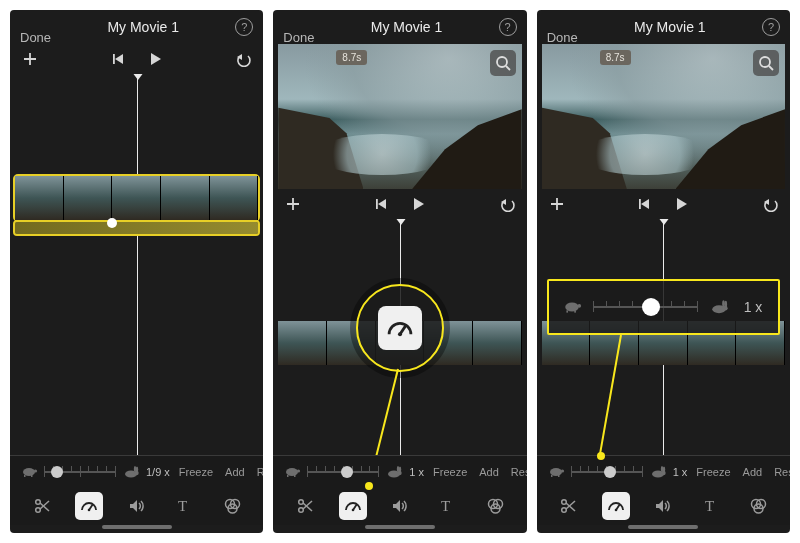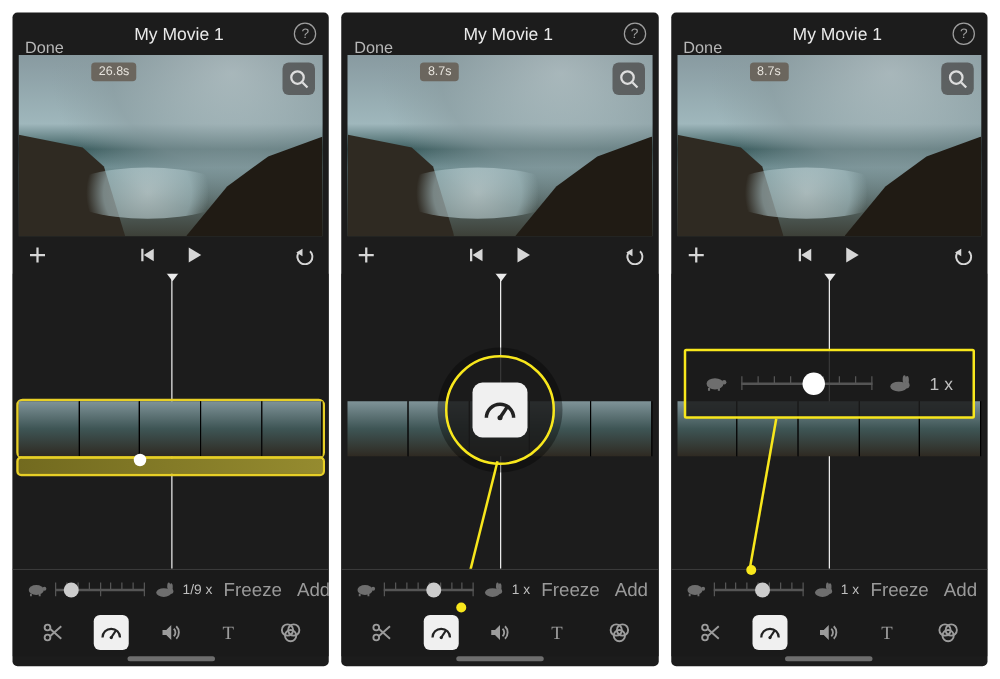--- a/index.html
+++ b/index.html
@@ -135,21 +135,21 @@
   .turtle,.rabbit{color:#6e6e6e;display:inline-flex;}
   .slider{
     flex:0 0 72px;height:18px;position:relative;
   }
   .slider-track{position:absolute;top:50%;left:0;right:0;height:2px;background:#555;transform:translateY(-50%);}
   .slider-ticks{position:absolute;inset:0;display:flex;justify-content:space-between;padding:3px 0;}
   .slider-ticks span{width:1px;height:6px;background:#555;}
   .slider-ticks span.major{height:11px;}
   .slider-thumb{position:absolute;top:50%;width:12px;height:12px;border-radius:50%;background:#ccc;transform:translate(-50%,-50%);}
   .speedval{width:26px;text-align:center;color:#bfbfbf;font-size:11px;white-space:nowrap;}
-  .action{color:#9a9a9a;font-size:15px;padding:0 3px;}
+  .action{color:#9a9a9a;font-size:11px;padding:0 3px;}
   .iconrow{
     height:36px;display:flex;align-items:center;justify-content:space-around;
     padding:0 8px;color:#9c9c9c;
   }
   .tool{
     width:28px;height:28px;display:flex;align-items:center;justify-content:center;
     border-radius:5px;
   }
   .tool.active{background:#f0f0f0;color:#222;}
   .home-ind{height:4px;width:70px;background:#6e6e6e;border-radius:2px;margin:0 auto 4px;}
@@ -242,34 +242,20 @@
   </defs>
 </svg>
 
 <div class="triptych">
 
   <div class="phone">
     <div class="topbar">
       <span class="done">Done</span>
       <span class="title">My Movie 1</span>
       <span class="help">?</span>
-    </div>
-    <div class="preview">
-      <div class="sky"></div>
-        <div class="cliff-l"></div>
-        <div class="cliff-r"></div>
-        <div class="foam"></div>
-      <span class="badge">26.8s</span>
-      <span class="mag">
-        <span>
-            <svg width="16" height="16">
-              <use href="#i-search"></use>
-            </svg>
-          </span>
-      </span>
     </div>
     <div class="controls">
       <span><span><svg width="16" height="16">
               <use href="#i-plus"></use>
             </svg></span></span>
       <span class="ctl-group">
         <span><span><svg width="16" height="16">
                 <use href="#i-skipb"></use>
               </svg></span></span>
         <span><span><svg width="16" height="16">

